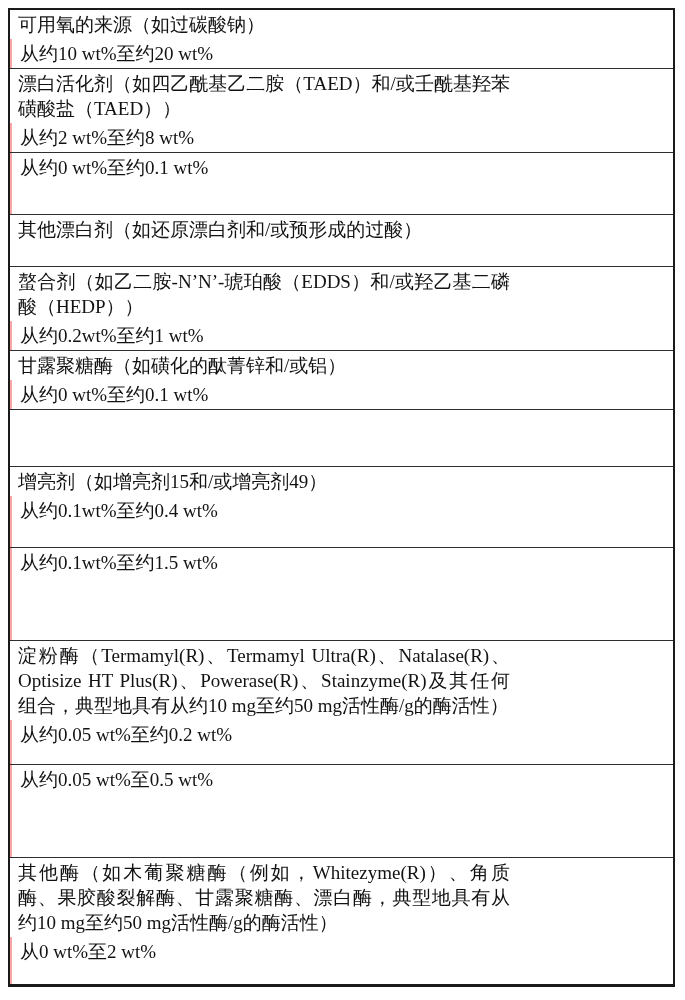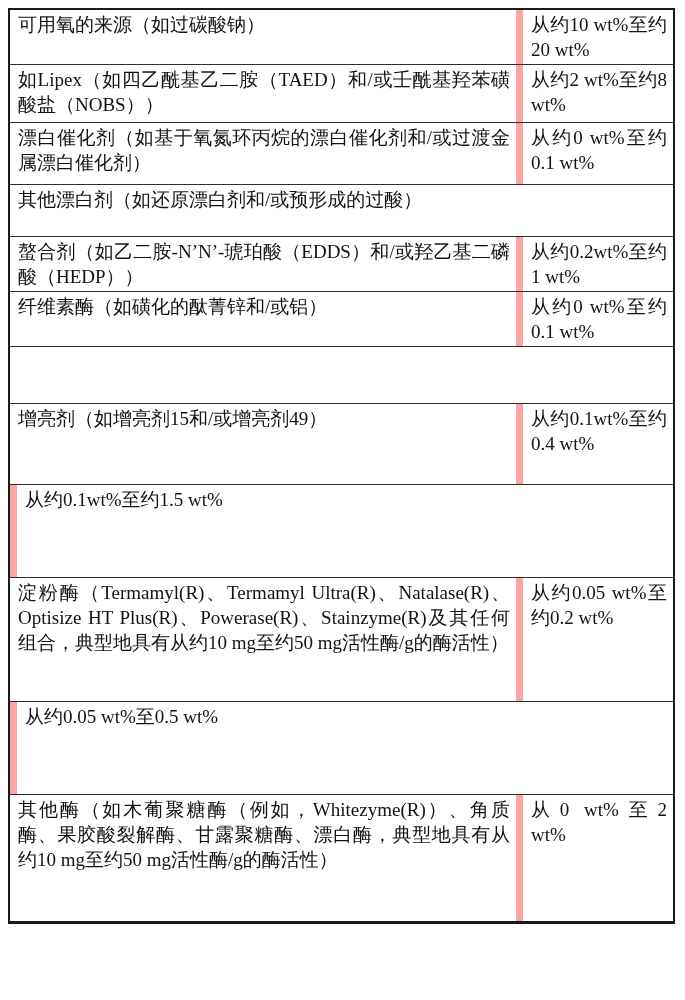--- a/index.html
+++ b/index.html
@@ -22,72 +22,72 @@
     box-sizing: border-box;
     border: 2px solid #1a1a1a;
     border-bottom-width: 3px;
     background: #ffffff;
   }
   .row {
     display: flex;
     align-items: stretch;
     box-sizing: border-box;
     border-bottom: 1px solid #2e2e2e;
+    flex-direction: column;
   }
   .row:last-child {
     border-bottom: none;
   }
   .cell {
     box-sizing: border-box;
     font-size: 19px;
     line-height: 25px;
     text-align: justify;
     overflow: hidden;
   }
   .cell.ingredient {
     width: 506px;
     padding: 2px 6px 2px 8px;
   }
   .cell.range {
     flex: 1;
-    border-left: 7px solid #fca5a5;
+    border-left: 2px solid #fca5a5;
     padding: 2px 6px 2px 8px;
   }
 </style>
 </head>
 <body>
 
 <div class="doc-table">
 
   <div class="row" style="min-height:47px">
     <div class="cell ingredient">可用氧的来源（如过碳酸钠）</div>
     <div class="cell range">从约10 wt%至约20 wt%</div>
   </div>
 
   <div class="row" style="min-height:58px">
-    <div class="cell ingredient">如Lipex（如四乙酰基乙二胺（TAED）和/或壬酰基羟苯磺酸盐（NOBS））</div>
+    <div class="cell ingredient">漂白活化剂（如四乙酰基乙二胺（TAED）和/或壬酰基羟苯磺酸盐（TAED））</div>
     <div class="cell range">从约2 wt%至约8 wt%</div>
   </div>
 
   <div class="row" style="min-height:62px">
-    <div class="cell ingredient">漂白催化剂（如基于氧氮环丙烷的漂白催化剂和/或过渡金属漂白催化剂）</div>
     <div class="cell range">从约0 wt%至约0.1 wt%</div>
   </div>
 
   <div class="row" style="min-height:52px">
     <div class="cell ingredient">其他漂白剂（如还原漂白剂和/或预形成的过酸）</div>
   </div>
 
   <div class="row" style="min-height:54px">
     <div class="cell ingredient">螯合剂（如乙二胺-N’N’-琥珀酸（EDDS）和/或羟乙基二磷酸（HEDP））</div>
     <div class="cell range">从约0.2wt%至约1 wt%</div>
   </div>
 
   <div class="row" style="min-height:54px">
-    <div class="cell ingredient">纤维素酶（如磺化的酞菁锌和/或铝）</div>
+    <div class="cell ingredient">甘露聚糖酶（如磺化的酞菁锌和/或铝）</div>
     <div class="cell range">从约0 wt%至约0.1 wt%</div>
   </div>
 
   <div class="row" style="min-height:57px">
   </div>
 
   <div class="row" style="min-height:81px">
     <div class="cell ingredient">增亮剂（如增亮剂15和/或增亮剂49）</div>
     <div class="cell range">从约0.1wt%至约0.4 wt%</div>
   </div>

